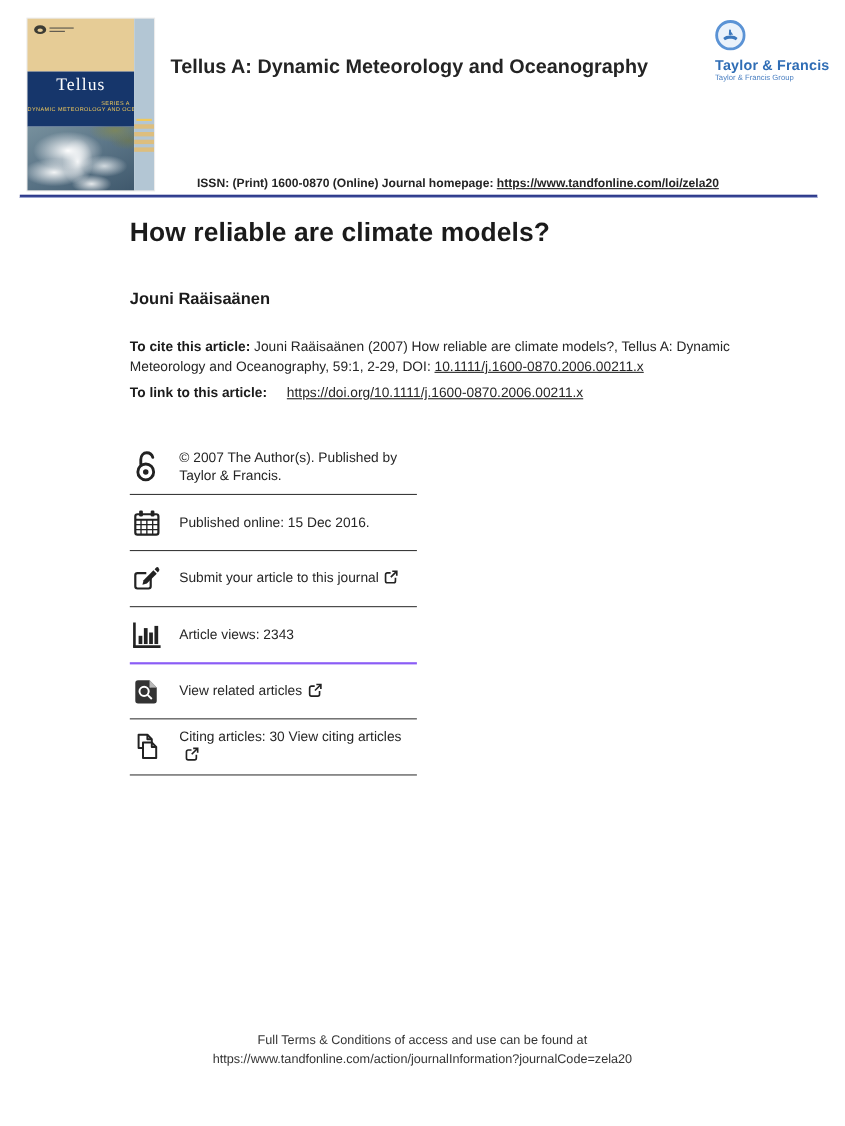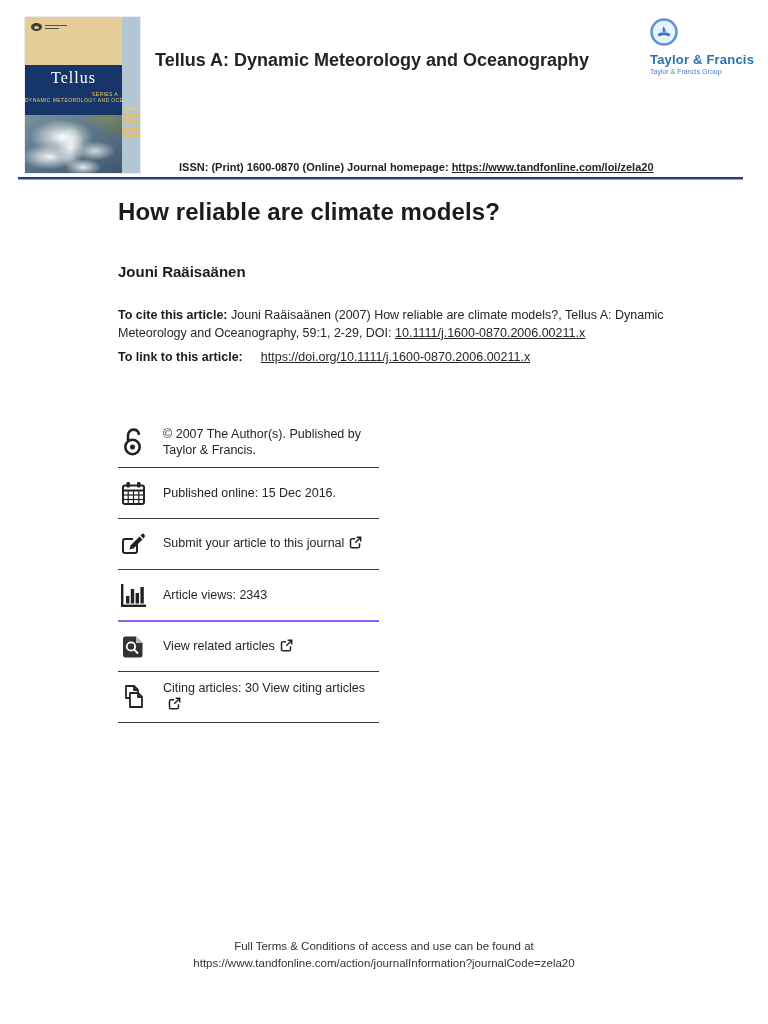--- a/index.html
+++ b/index.html
@@ -72,21 +72,21 @@
   .author { position:absolute; left:118px; top:263px; font-size:15px; font-weight:bold; color:#1b1b1b; }
   .cite-block {
     position:absolute; left:118px; top:307px; width:552px; font-size:12.5px; line-height:17.5px; color:#262626;
   }
   .cite-block b { color:#1b1b1b;margin-top:12px; }
   .cite-block a, .link-block a { color:#262626; text-decoration:underline; }
   .link-block { position:absolute; left:118px; top:350px; font-size:12.5px; color:#262626; }
   .link-block b { color:#1b1b1b; margin-right:18px; }
 
   
-  .items { position:absolute; left:118px; top:416px; width:261px; }
+  .items { position:absolute; left:118px; top:398px; width:261px; }
   .item {
     display:flex; align-items:center; gap:15px; min-height:51px; padding:6px 0;
     border-top:1px solid #3a3a3a; font-size:12.5px; color:#262626;
   }
   .item:first-child { border-top:none; }
   .item.thick-top { border-top:2px solid #8b5cf6; }
   .items:after { content:""; display:block; border-top:1.5px solid #3a3a3a; }
   .item .ic { flex:0 0 30px; display:flex; justify-content:center; }
   .item .txt { flex:1; line-height:16px; }
   .ext { display:inline-block; vertical-align:-2px; margin-left:5px; }

